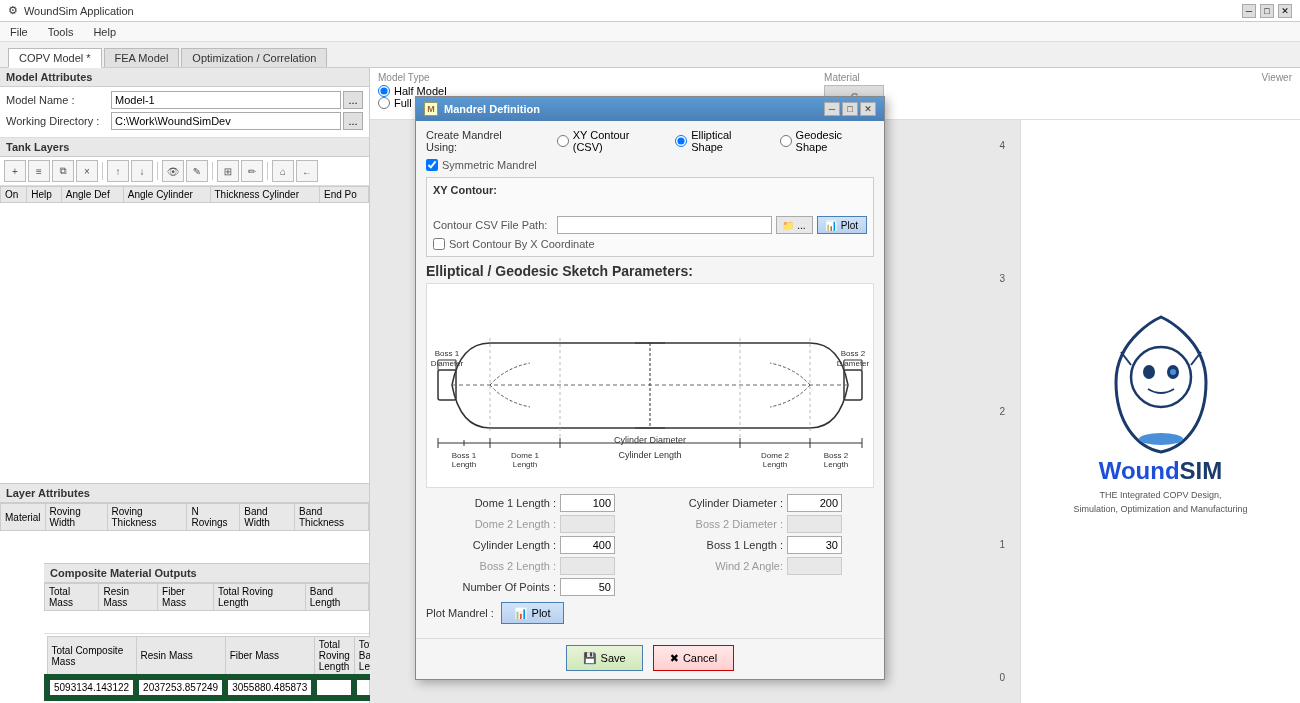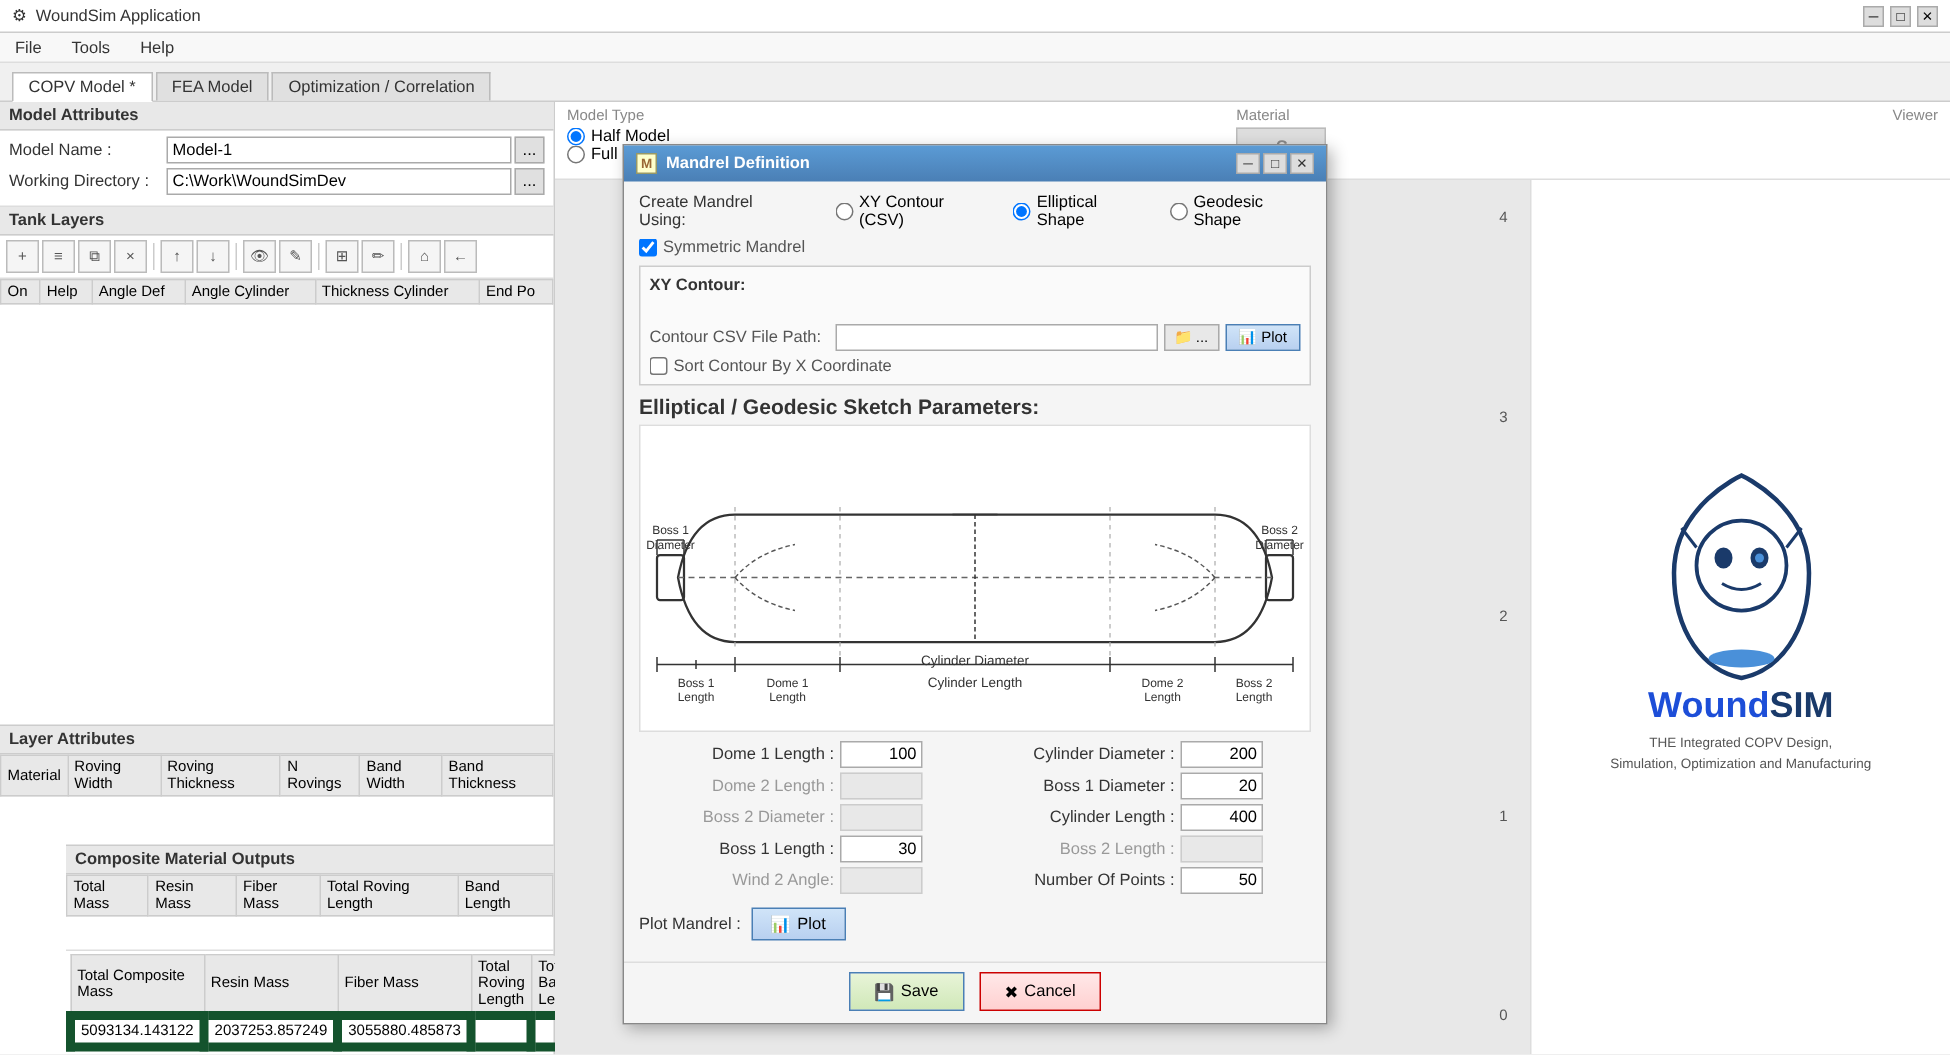--- a/index.html
+++ b/index.html
@@ -475,24 +475,20 @@
         </div>
         <div class="param-row">
           <span class="param-label">Cylinder Diameter :</span>
           <input class="param-input" value="200" style="">
         </div>
 
         <div class="param-row">
           <span class="param-label" style="color:#999;">Dome 2 Length :</span>
           <input class="param-input-disabled" value="" disabled="" style="">
         </div>
-        <div class="param-row">
-          <span class="param-label">Boss 1 Diameter :</span>
-          <input class="param-input" value="20" style="">
-        </div>
 
         <div class="param-row">
           <span class="param-label" style="color:#999;">Boss 2 Diameter :</span>
           <input class="param-input-disabled" value="" disabled="" style="">
         </div>
         <div class="param-row">
           <span class="param-label">Cylinder Length :</span>
           <input class="param-input" value="400" style="">
         </div>
 

